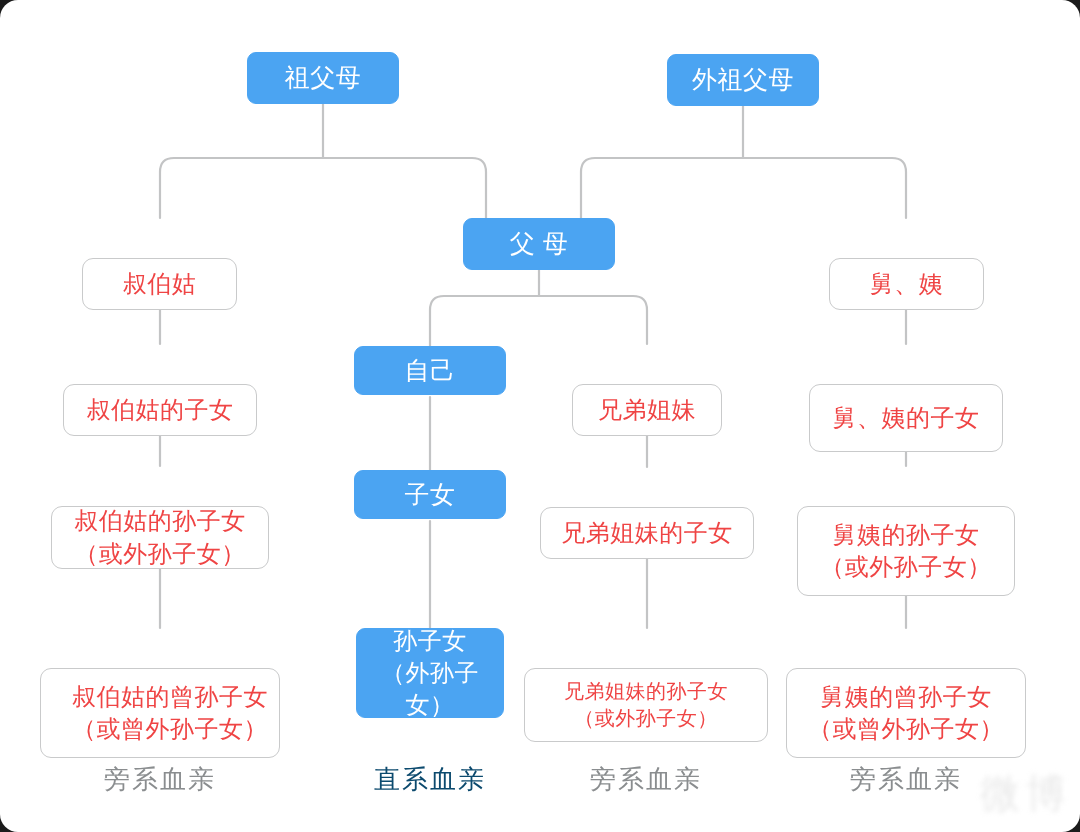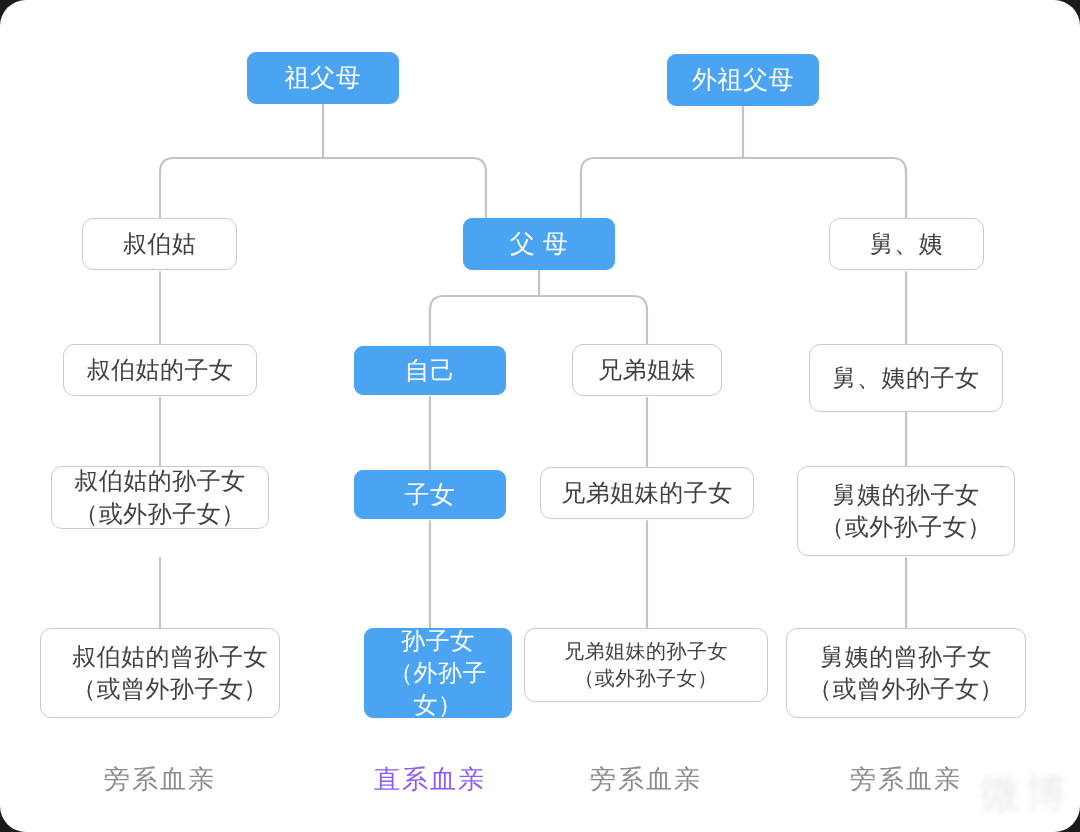--- a/index.html
+++ b/index.html
@@ -5,56 +5,57 @@
 <style>
   html,body{margin:0;padding:0;}
   body{
     width:1080px;height:832px;
     background:#1b1b1b;
     font-family:"Liberation Sans","DejaVu Sans",sans-serif;
     overflow:hidden;
   }
   #card{
     position:absolute;left:0;top:0;width:1080px;height:832px;
-    background:#ffffff;border-radius:26px;overflow:hidden;
+    background:#ffffff;border-radius:18px;overflow:hidden;
   }
   #canvas{position:absolute;left:0;top:0;width:1080px;height:832px;}
   svg.links{position:absolute;left:0;top:0;width:1080px;height:832px;pointer-events:none;}
 
   .node{
     position:absolute;
     box-sizing:border-box;
     display:flex;align-items:center;justify-content:center;
     text-align:center;
     border-radius:11px;
     line-height:1.34;
     white-space:pre-line;
     letter-spacing:0.5px;
   }
   .node.plain{
     background:#ffffff;
     border:1.6px solid #c9cacb;
-    color:#404040;
+    color:#ef4444;
+    margin-top:40px;
   }
   .node.accent{
     background:#4ba4f2;
     border:1.6px solid #4ba4f2;
     color:#ffffff;
     border-radius:9px;
   }
 
   .footer-label{
     position:absolute;
     text-align:center;
     font-size:26px;
     letter-spacing:2px;
     color:#8a8d8f;
     white-space:nowrap;
   }
-  .footer-label.accent{ color:#8b5cf6; }
+  .footer-label.accent{ color:#0c4a6e; }
 
   #watermark{
     position:absolute;
     right:8px;bottom:4px;
     width:300px;height:70px;
     color:#e9e9e9;
     font-size:40px;
     letter-spacing:6px;
     filter:blur(2.4px);
     text-align:right;
@@ -100,21 +101,21 @@
         <div class="node plain" style="left: 572px; top: 344px; width: 150px; height: 52px; font-size: 24px;">兄弟姐妹</div>
         <div class="node plain" style="left: 809px; top: 344px; width: 194px; height: 68px; font-size: 24px;">舅、姨的子女</div>
         <div class="node plain" style="left: 51px; top: 466px; width: 218px; height: 63px; font-size: 24px;">叔伯姑的孙子女
 （或外孙子女）</div>
         <div class="node accent" style="left: 354px; top: 470px; width: 152px; height: 49px; font-size: 25px;">子女</div>
         <div class="node plain" style="left: 540px; top: 467px; width: 214px; height: 52px; font-size: 24px;">兄弟姐妹的子女</div>
         <div class="node plain" style="left: 797px; top: 466px; width: 218px; height: 90px; font-size: 24px;">舅姨的孙子女
 （或外孙子女）</div>
         <div class="node plain" style="left: 40px; top: 628px; width: 240px; height: 90px; font-size: 24px; padding-left: 20px;">叔伯姑的曾孙子女
 （或曾外孙子女）</div>
-        <div class="node accent" style="left: 356px; top: 628px; width: 148px; height: 90px; font-size: 24px; margin-left: 8px;">孙子女
+        <div class="node accent" style="left: 356px; top: 628px; width: 148px; height: 90px; font-size: 24px;">孙子女
 （外孙子女）</div>
         <div class="node plain" style="left: 524px; top: 628px; width: 244px; height: 74px; font-size: 20px;">兄弟姐妹的孙子女
 （或外孙子女）</div>
         <div class="node plain" style="left: 786px; top: 628px; width: 240px; height: 90px; font-size: 24px;">舅姨的曾孙子女
 （或曾外孙子女）</div>
       </div>
     <div id="footer-layer">
         <div class="footer-label" style="left: 30px; top: 762px; width: 260px;">旁系血亲</div>
         <div class="footer-label accent" style="left: 300px; top: 762px; width: 260px;">直系血亲</div>
         <div class="footer-label" style="left: 516px; top: 762px; width: 260px;">旁系血亲</div>

